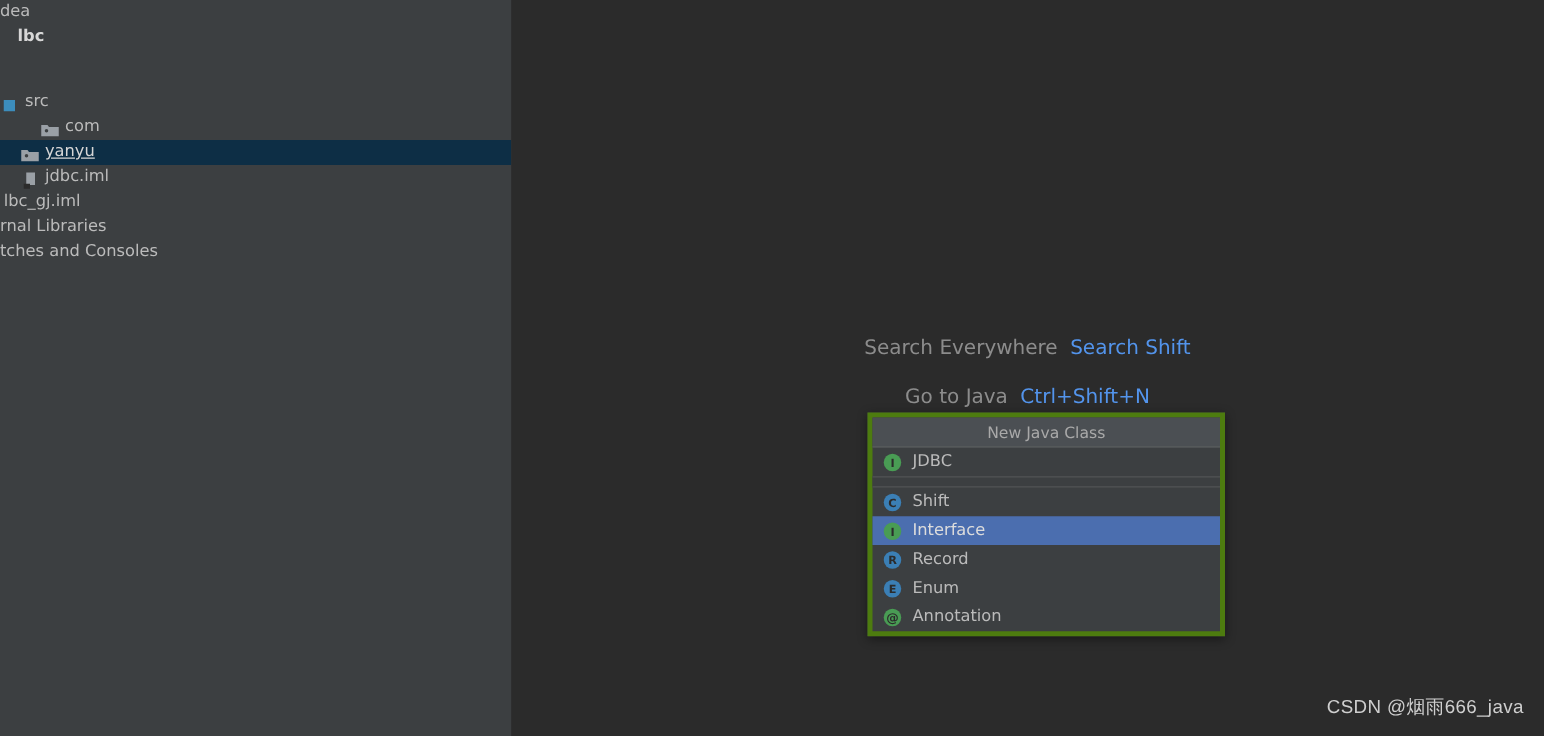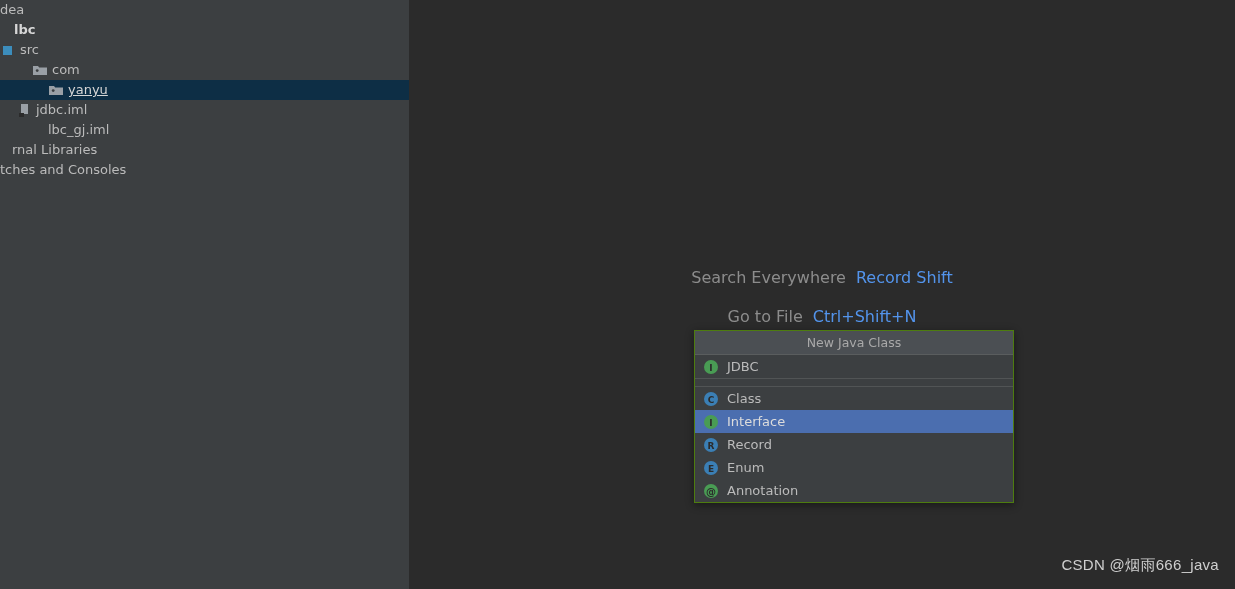--- a/index.html
+++ b/index.html
@@ -36,21 +36,21 @@
   #project-tree {
     position: absolute;
     left: 0;
     top: 0;
     width: 409px;
   }
   .tree-row {
     height: 20px;
     line-height: 20px;
     display: flex;
-    align-items: center;
+    align-items: flex-end;
     font-size: 13px;
     color: #bbbbbb;
     white-space: nowrap;
     padding-left: 0;
     box-sizing: border-box;
   }
   .tree-row.selected {
     background: #0d2e45;
     color: #d6d6d6;
   }
@@ -105,23 +105,23 @@
   .hint-key {
     color: #5394ec;
     margin-left: 10px;
   }
 
   
   #popup {
     position: absolute;
     left: 694px;
     top: 330px;
-    width: 320px;
+    width: 286px;
     background: #3c3f41;
-    border: 1px solid #4d7c0f;
+    border: 4px solid #4d7c0f;
     box-sizing: border-box;
     box-shadow: 0 2px 8px rgba(0,0,0,0.45);
   }
   #popup-header {
     height: 23px;
     line-height: 23px;
     text-align: center;
     background: #4b4f53;
     color: #a9a9a9;
     font-size: 12.5px;
@@ -171,78 +171,78 @@
 </head>
 <body>
 
 <div id="ide">
 
   <div id="editor-area"></div>
 
   <div id="hints">
       <div class="hint-line">
         <span class="hint-name">Search Everywhere</span>
-        <span class="hint-key">Record Shift</span>
+        <span class="hint-key">Search Shift</span>
       </div>
       <div class="hint-line">
-        <span class="hint-name">Go to File</span>
+        <span class="hint-name">Go to Java</span>
         <span class="hint-key">Ctrl+Shift+N</span>
       </div>
     </div>
 
   <div id="project-panel">
     <div id="project-tree">
         <div class="tree-row" style="padding-left: 0px;">
           <span class="tico" style="width: 0px; flex-basis: 0px; margin-right: 0px;"></span>
           <span class="tree-label">dea</span>
         </div>
         <div class="tree-row bold" style="padding-left: 14px;">
           <span class="tico" style="width: 0px; flex-basis: 0px; margin-right: 0px;"></span>
           <span class="tree-label">lbc</span>
         </div>
-        <div class="tree-row" style="padding-left: 0px;">
+        <div class="tree-row" style="padding-left: 0px; margin-top: 32px;">
           <span class="tico">
             <svg viewBox="0 0 16 16" width="16" height="16">
               <rect x="3" y="4" width="9" height="9" fill="#3c8dbc"></rect>
             </svg>
           </span>
           <span class="tree-label">src</span>
         </div>
         <div class="tree-row" style="padding-left: 32px;">
           <span class="tico">
             <svg viewBox="0 0 16 16" width="16" height="16">
               <path d="M1 4h5l1.2 1.6H15V13H1z" fill="#9aa0a6"></path>
               <circle cx="5.2" cy="8.6" r="1.4" fill="#3c3f41"></circle>
             </svg>
           </span>
           <span class="tree-label">com</span>
         </div>
-        <div class="tree-row selected" style="padding-left: 48px; text-decoration: underline;">
+        <div class="tree-row selected" style="padding-left: 16px; text-decoration: underline;">
           <span class="tico">
             <svg viewBox="0 0 16 16" width="16" height="16">
               <path d="M1 4h5l1.2 1.6H15V13H1z" fill="#9aa0a6"></path>
               <circle cx="5.2" cy="8.6" r="1.4" fill="#3c3f41"></circle>
             </svg>
           </span>
           <span class="tree-label">yanyu</span>
         </div>
         <div class="tree-row" style="padding-left: 16px;">
           <span class="tico">
             <svg viewBox="0 0 16 16" width="16" height="16">
               <rect x="5" y="2" width="7" height="10" fill="#9aa0a6"></rect>
               <rect x="3" y="11" width="5" height="4" fill="#2b2b2b"></rect>
             </svg>
           </span>
           <span class="tree-label">jdbc.iml</span>
         </div>
-        <div class="tree-row" style="padding-left: 16px; margin-left: 32px;">
+        <div class="tree-row" style="padding-left: 3px;">
           <span class="tico" style="width: 0px; flex-basis: 0px; margin-right: 0px;"></span>
           <span class="tree-label">lbc_gj.iml</span>
         </div>
-        <div class="tree-row" style="padding-left: 12px;">
+        <div class="tree-row" style="padding-left: 0px;">
           <span class="tico" style="width: 0px; flex-basis: 0px; margin-right: 0px;"></span>
           <span class="tree-label">rnal Libraries</span>
         </div>
         <div class="tree-row" style="padding-left: 0px;">
           <span class="tico" style="width: 0px; flex-basis: 0px; margin-right: 0px;"></span>
           <span class="tree-label">tches and Consoles</span>
         </div>
       </div>
   </div>
 
@@ -255,21 +255,21 @@
               <text x="8" y="11.6" text-anchor="middle" font-size="9" font-family="&quot;DejaVu Sans&quot;, sans-serif" font-weight="bold" fill="#2b2b2b">I</text>
             </svg></span>
           <span>JDBC</span>
         </div>
         <div class="menu-separator"></div>
         <div class="menu-item">
           <span class="menu-icon"><svg viewBox="0 0 16 16" width="16" height="16">
               <circle cx="8" cy="8" r="7" fill="#3b7fb5"></circle>
               <text x="8" y="11.6" text-anchor="middle" font-size="9" font-family="&quot;DejaVu Sans&quot;, sans-serif" font-weight="bold" fill="#2b2b2b">C</text>
             </svg></span>
-          <span>Class</span>
+          <span>Shift</span>
         </div>
         <div class="menu-item selected">
           <span class="menu-icon"><svg viewBox="0 0 16 16" width="16" height="16">
               <circle cx="8" cy="8" r="7" fill="#499c54"></circle>
               <text x="8" y="11.6" text-anchor="middle" font-size="9" font-family="&quot;DejaVu Sans&quot;, sans-serif" font-weight="bold" fill="#2b2b2b">I</text>
             </svg></span>
           <span>Interface</span>
         </div>
         <div class="menu-item">
           <span class="menu-icon"><svg viewBox="0 0 16 16" width="16" height="16">

